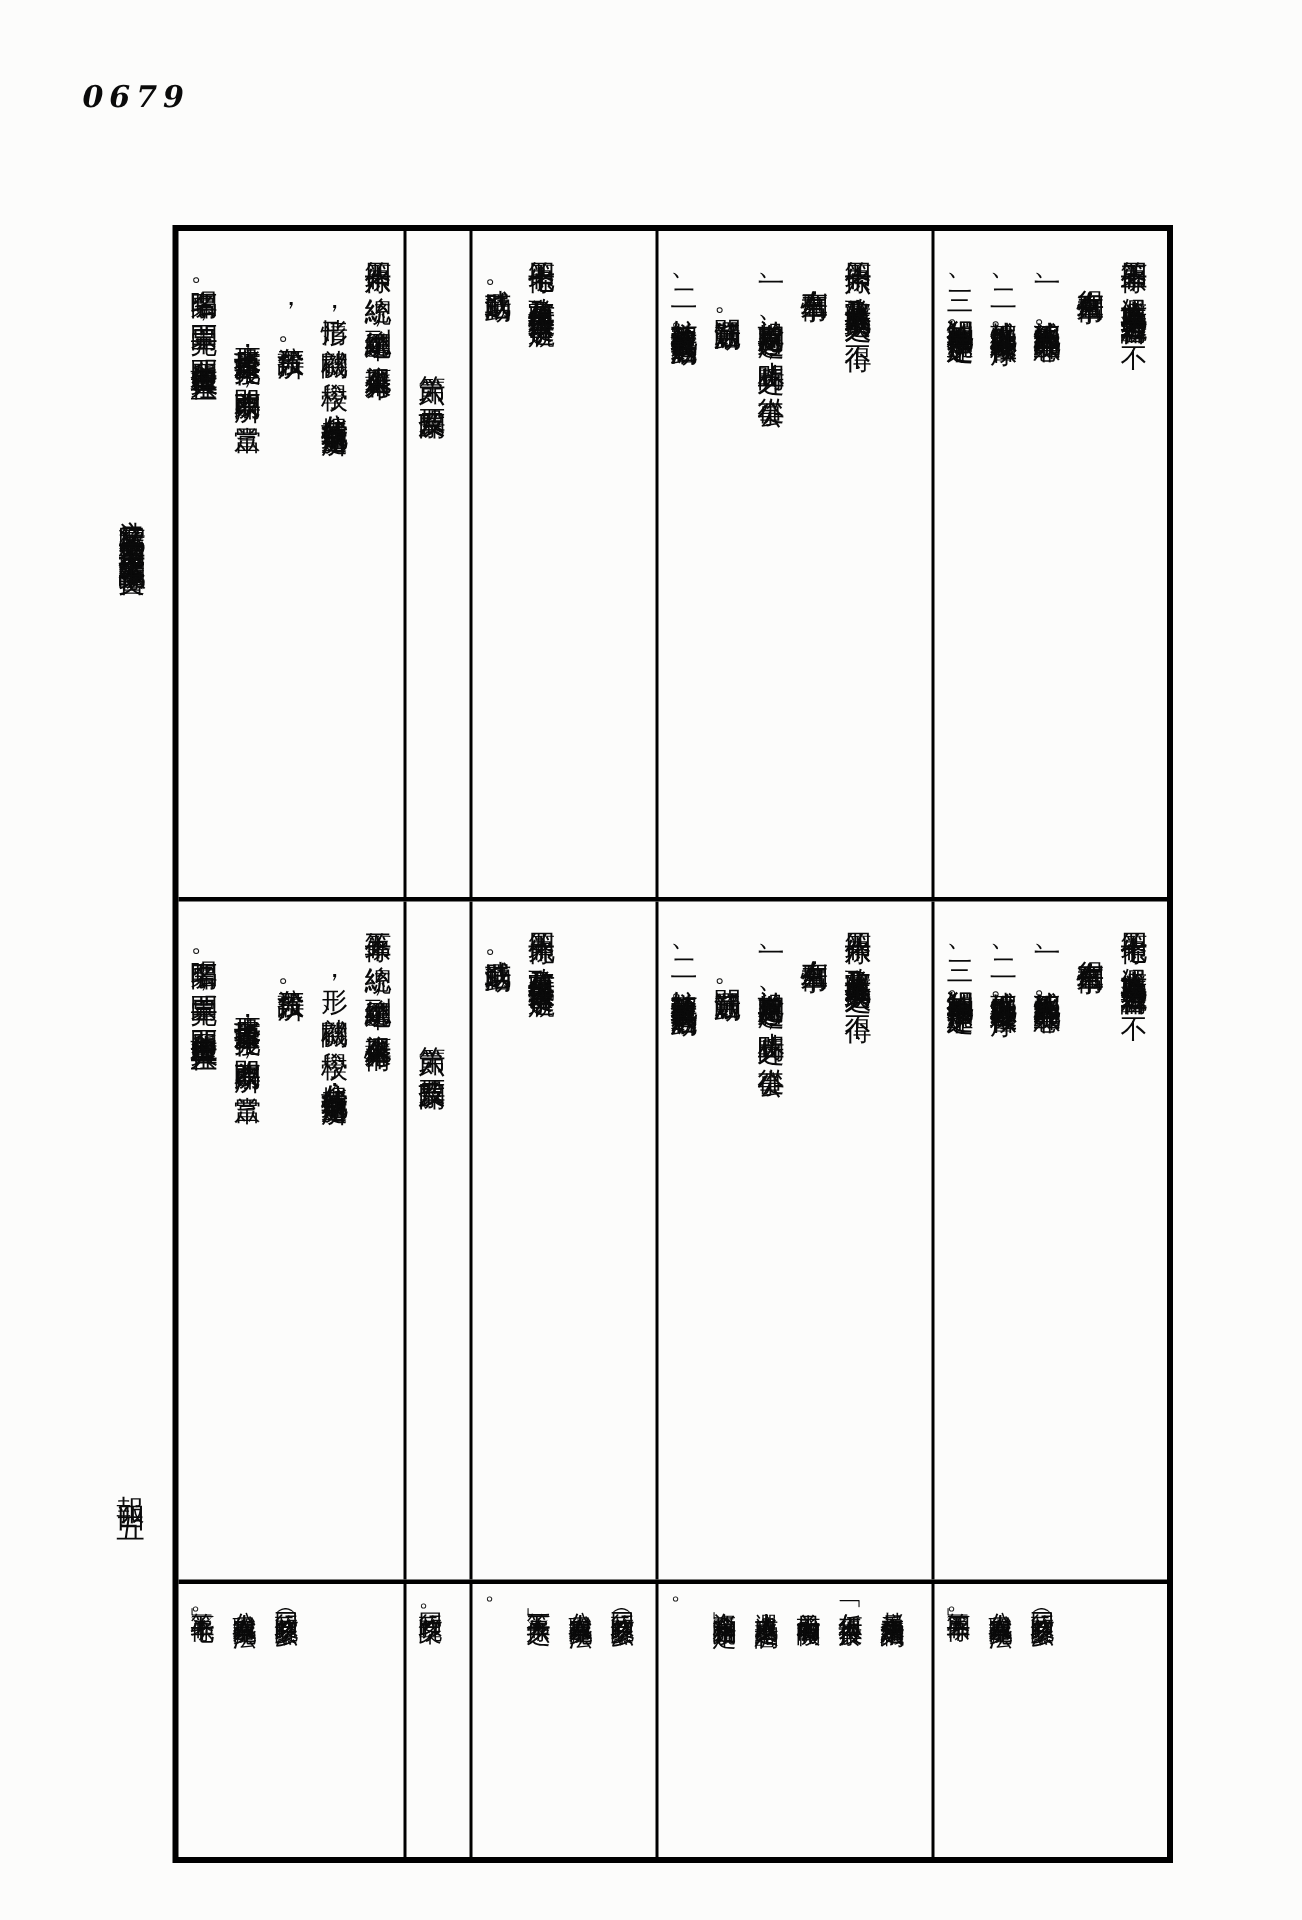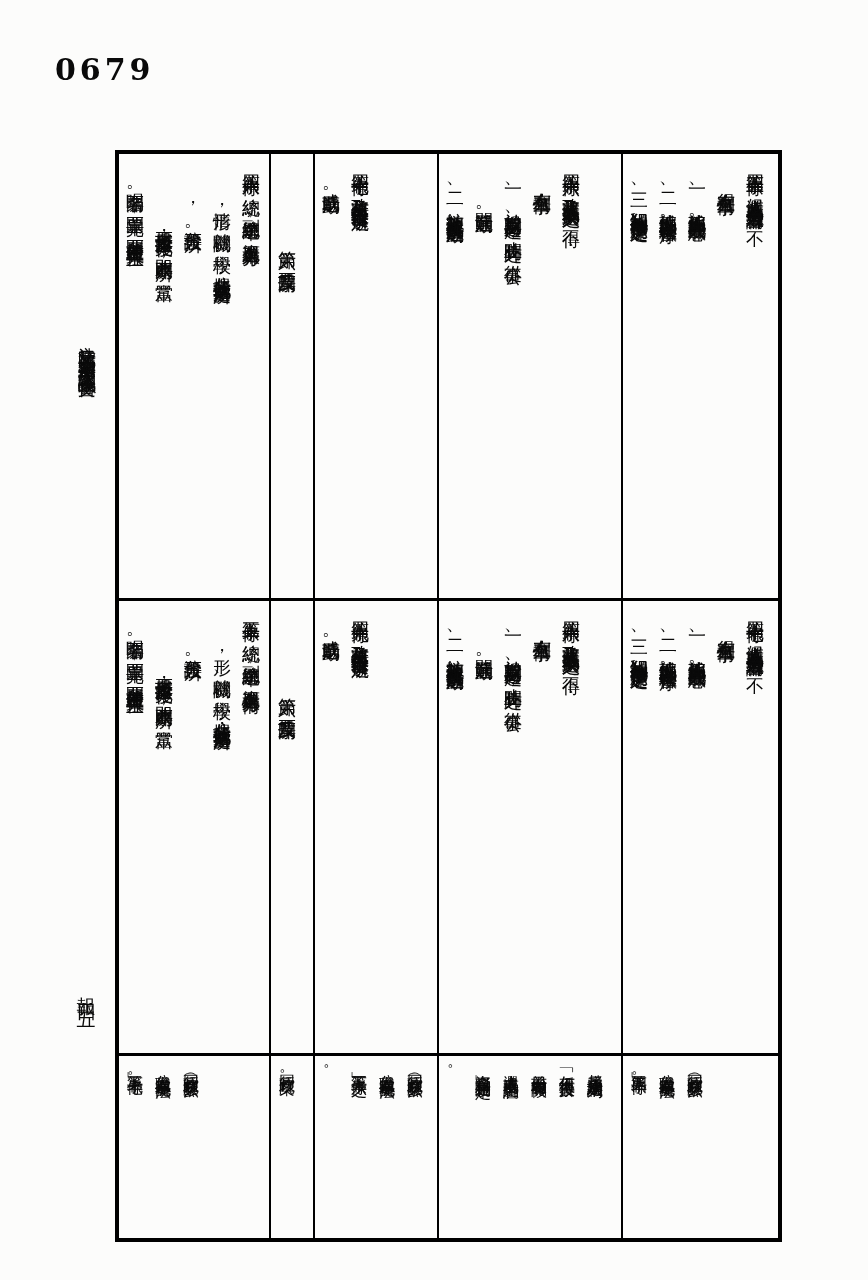--- a/index.html
+++ b/index.html
@@ -3,21 +3,21 @@
 <meta charset="utf-8">
 <style>
   html,body{margin:0;padding:0;background:#e8e8e8;}
   .page{
     position:relative;width:868px;height:1280px;margin:0 auto;
     background:#fcfcfb;color:#0a0a0a;overflow:hidden;
     font-family:"DejaVu Serif","Liberation Serif",serif;
   }
   .pageno{
     position:absolute;left:55px;top:52px;
-    font-size:30px;font-weight:bold;letter-spacing:4px;
+    font-size:20px;font-weight:bold;letter-spacing:4px;font-style:italic;
   }
   .side-title{
     position:absolute;left:70px;top:332px;
     writing-mode:vertical-rl;text-orientation:upright;
     font-size:18px;letter-spacing:1.5px;line-height:34px;
   }
   .side-footer{
     position:absolute;left:72px;top:982px;
     writing-mode:vertical-rl;text-orientation:upright;
     font-size:19px;letter-spacing:7px;line-height:30px;

